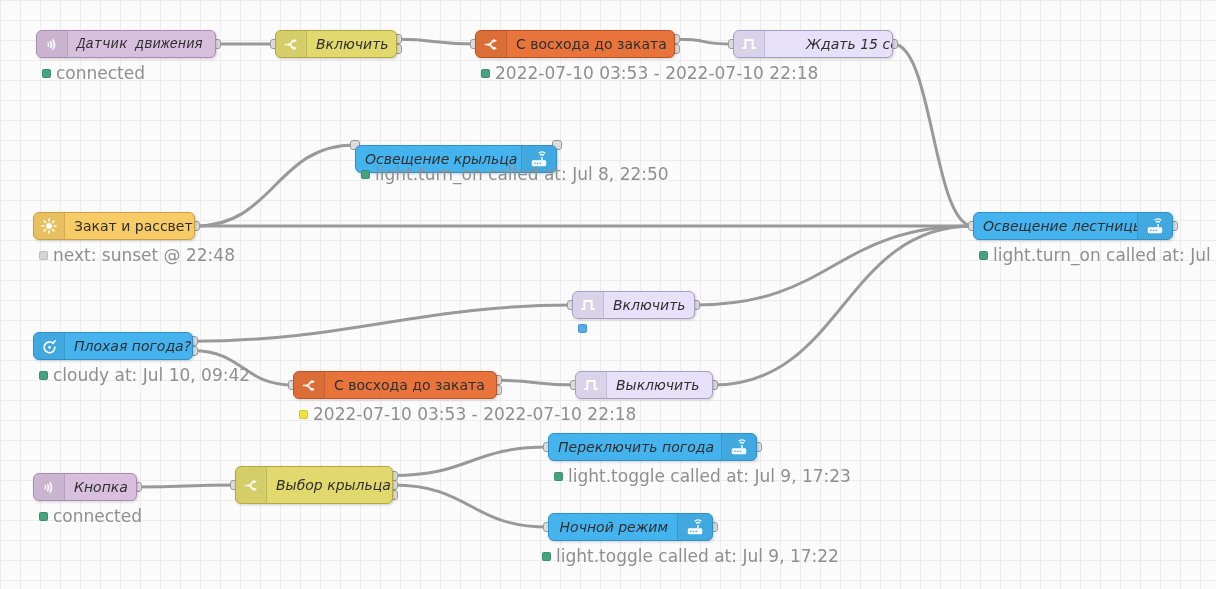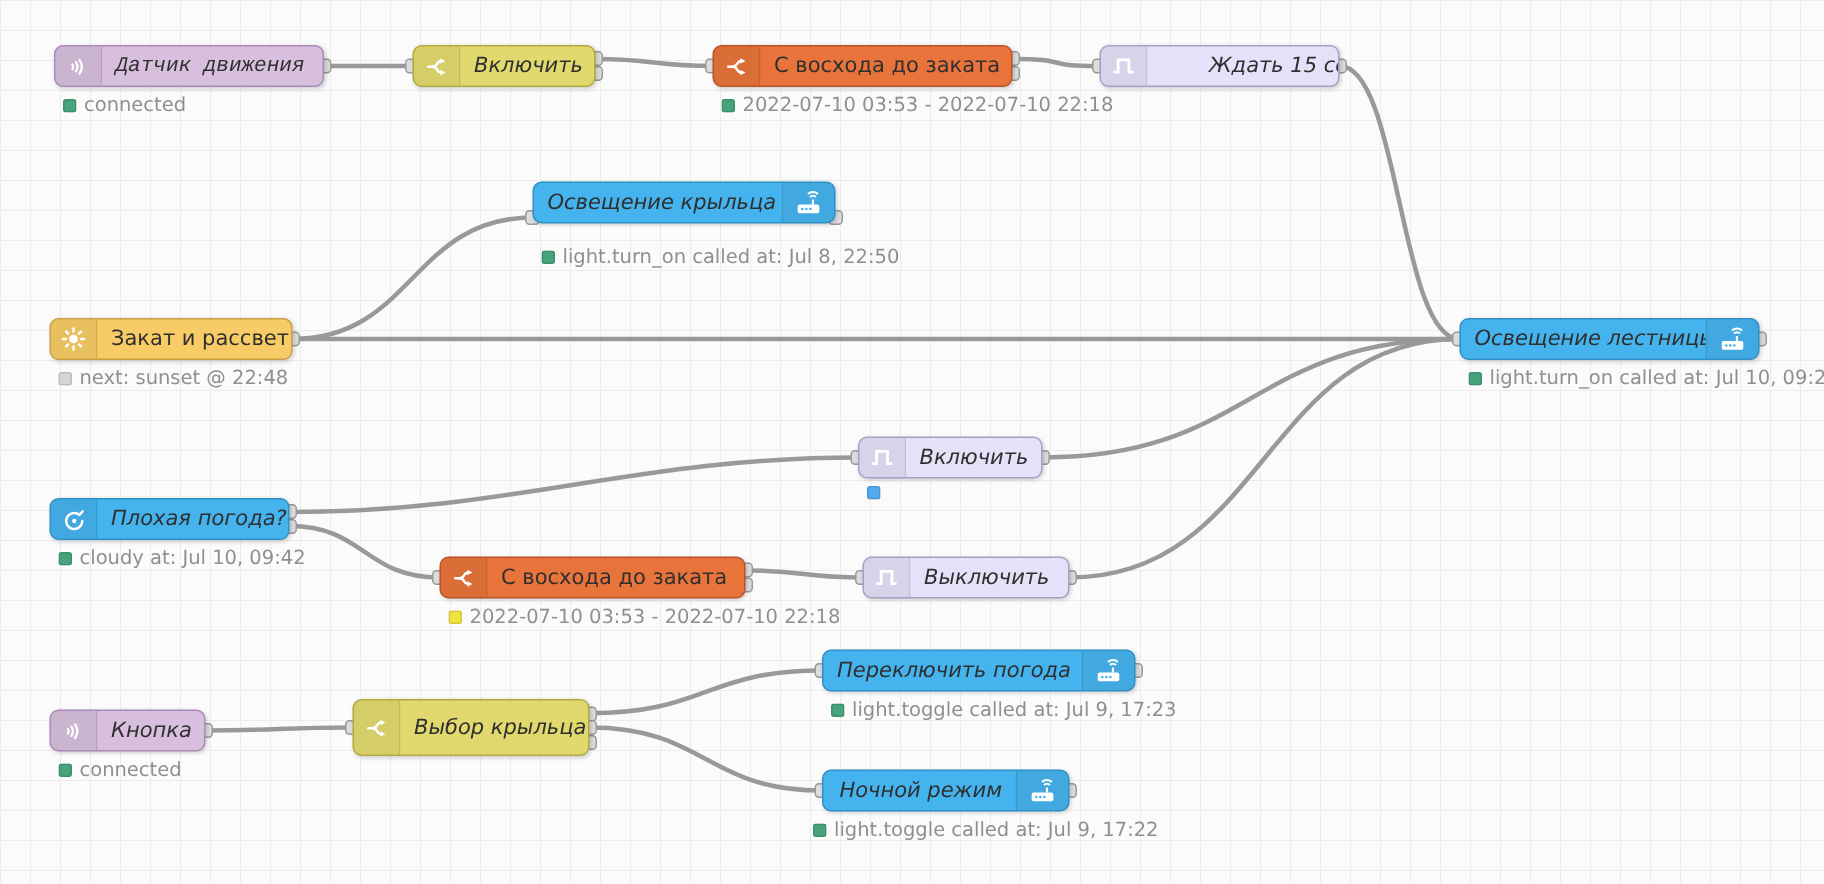--- a/index.html
+++ b/index.html
@@ -51,21 +51,21 @@
     width:10px;height:10px;
     background:#dddddd;
     border:1px solid #999999;
     border-radius:3px;
     box-sizing:border-box;
     cursor:crosshair;
   }
   .status{
     position:absolute;
     display:flex;align-items:center;gap:5px;
-    font-size:13px;color:#8f8f8f;
+    font-size:17px;color:#8f8f8f;
     white-space:nowrap;
   }
   .status-square{
     width:9px;height:9px;border-radius:2px;
     border:1px solid rgba(0,0,0,0.12);
     box-sizing:border-box;
     flex:0 0 auto;
   }
 </style>
 </head>
@@ -169,21 +169,21 @@
       <span>2022-07-10 03:53 - 2022-07-10 22:18</span>
     </div>
     <div class="node" style="left: 733px; top: 30px; width: 160px; height: 28px; background: rgb(230, 224, 248); border-color: rgb(167, 159, 198); gap: 32px;">
       <div class="icon left">
         <svg viewBox="0 0 20 20" width="18" height="18">
           <path d="M2.5 14.5 h3.5 V5.5 h8 v9 h3.5" fill="none" stroke="#fff" stroke-width="2.1"></path>
         </svg>
       </div>
       <span class="label italic">Ждать 15 сек</span>
     </div>
-    <div class="node" style="left: 355px; top: 121px; width: 202px; height: 28px; background: rgb(69, 179, 238); border-color: rgb(45, 144, 198);">
+    <div class="node" style="left: 355px; top: 145px; width: 202px; height: 28px; background: rgb(69, 179, 238); border-color: rgb(45, 144, 198);">
       <span class="label italic align-right">Освещение крыльца</span>
       <div class="icon right">
         <svg viewBox="0 0 22 20" width="20" height="18">
           <path d="M14.3 11.5 V7.8" stroke="#fff" stroke-width="1.6"></path>
           <path d="M12.1 5.9 a3.1 3.1 0 0 1 4.4 0" stroke="#fff" stroke-width="1.5" fill="none"></path>
           <path d="M10.6 3.7 a5.2 5.2 0 0 1 7.4 0" stroke="#fff" stroke-width="1.5" fill="none"></path>
           <rect x="3" y="11.5" width="16" height="6.5" rx="1.5" fill="#fff"></rect>
           <circle cx="6.4" cy="14.8" r="1" fill="#45B3EE"></circle>
           <circle cx="9.4" cy="14.8" r="1" fill="#45B3EE"></circle>
           <circle cx="12.4" cy="14.8" r="1" fill="#45B3EE"></circle>

